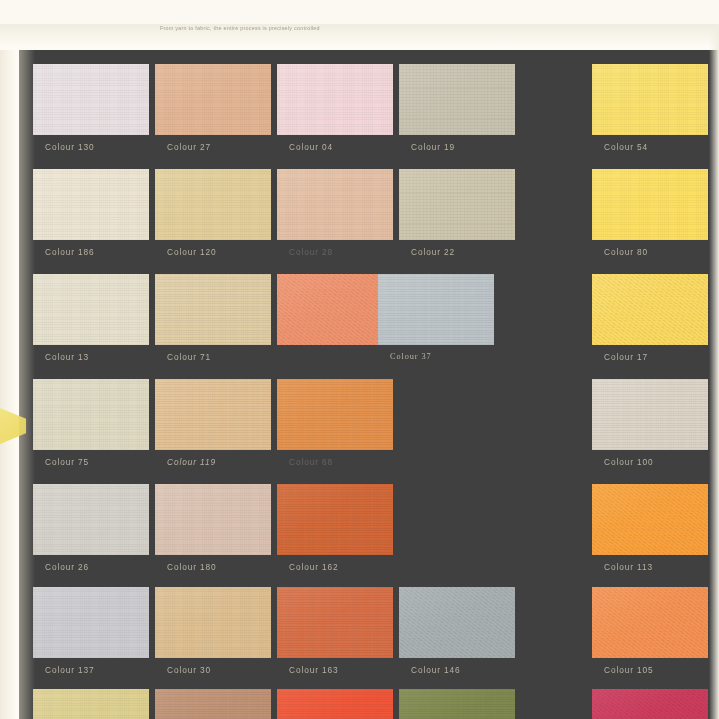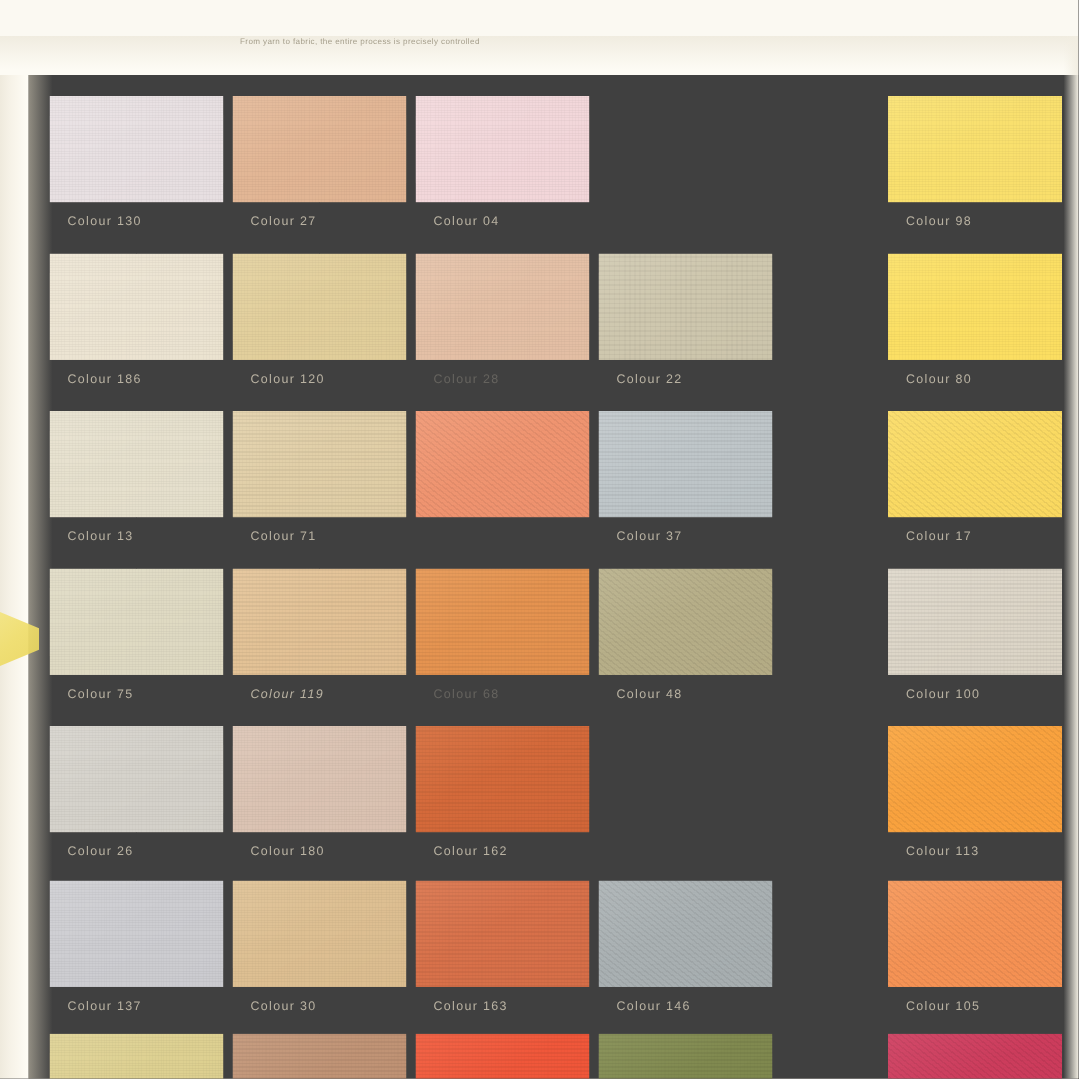--- a/index.html
+++ b/index.html
@@ -157,28 +157,37 @@
         </div>
         <div class="cell" style="left: 277px;">
           <div class="swatch-wrap">
             <div class="swatch tex-plain" style="background: rgb(242, 215, 218);">
               <div class="weave"></div>
               <div class="sheen"></div>
             </div>
           </div>
           <div class="label">Colour 04</div>
         </div>
+        <div class="cell" style="left: 399px;">
+          <div class="swatch-wrap">
+            <div class="swatch tex-slub" style="background: rgb(201, 196, 178);">
+              <div class="weave"></div>
+              <div class="sheen"></div>
+            </div>
+          </div>
+          <div class="label">Colour 19</div>
+        </div>
         <div class="cell" style="left: 592px;">
           <div class="swatch-wrap">
             <div class="swatch tex-plain" style="background: rgb(249, 224, 110);">
               <div class="weave"></div>
               <div class="sheen"></div>
             </div>
           </div>
-          <div class="label">Colour 98</div>
+          <div class="label">Colour 54</div>
         </div>
       </div>
       <div class="row" style="top: 145px;">
         <div class="cell" style="left: 33px;">
           <div class="swatch-wrap">
             <div class="swatch tex-plain" style="background: rgb(236, 228, 210);">
               <div class="weave"></div>
               <div class="sheen"></div>
             </div>
           </div>
@@ -241,21 +250,21 @@
           <div class="label">Colour 71</div>
         </div>
         <div class="cell" style="left: 277px;">
           <div class="swatch-wrap">
             <div class="swatch tex-twill" style="background: rgb(239, 148, 112);">
               <div class="weave"></div>
               <div class="sheen"></div>
             </div>
           </div>
         </div>
-        <div class="cell" style="left: 399px;">
+        <div class="cell" style="left: 378px; font-family: Liberation Serif, serif;">
           <div class="swatch-wrap">
             <div class="swatch tex-rib" style="background: rgb(191, 198, 201);">
               <div class="weave"></div>
               <div class="sheen"></div>
             </div>
           </div>
           <div class="label">Colour 37</div>
         </div>
         <div class="cell" style="left: 592px;">
           <div class="swatch-wrap">
@@ -288,151 +297,142 @@
         </div>
         <div class="cell" style="left: 277px;">
           <div class="swatch-wrap">
             <div class="swatch tex-rib" style="background: rgb(229, 147, 80);">
               <div class="weave"></div>
               <div class="sheen"></div>
             </div>
           </div>
           <div class="label faded">Colour 68</div>
         </div>
+        <div class="cell" style="left: 592px;">
+          <div class="swatch-wrap">
+            <div class="swatch tex-rib" style="background: rgb(221, 214, 200);">
+              <div class="weave"></div>
+              <div class="sheen"></div>
+            </div>
+          </div>
+          <div class="label">Colour 100</div>
+        </div>
+      </div>
+      <div class="row" style="top: 460px;">
+        <div class="cell" style="left: 33px;">
+          <div class="swatch-wrap">
+            <div class="swatch tex-plain" style="background: rgb(213, 210, 203);">
+              <div class="weave"></div>
+              <div class="sheen"></div>
+            </div>
+          </div>
+          <div class="label">Colour 26</div>
+        </div>
+        <div class="cell" style="left: 155px;">
+          <div class="swatch-wrap">
+            <div class="swatch tex-plain" style="background: rgb(219, 195, 179);">
+              <div class="weave"></div>
+              <div class="sheen"></div>
+            </div>
+          </div>
+          <div class="label">Colour 180</div>
+        </div>
+        <div class="cell" style="left: 277px;">
+          <div class="swatch-wrap">
+            <div class="swatch tex-rib" style="background: rgb(212, 105, 58);">
+              <div class="weave"></div>
+              <div class="sheen"></div>
+            </div>
+          </div>
+          <div class="label">Colour 162</div>
+        </div>
+        <div class="cell" style="left: 592px;">
+          <div class="swatch-wrap">
+            <div class="swatch tex-twill" style="background: rgb(249, 162, 62);">
+              <div class="weave"></div>
+              <div class="sheen"></div>
+            </div>
+          </div>
+          <div class="label">Colour 113</div>
+        </div>
+      </div>
+      <div class="row" style="top: 563px;">
+        <div class="cell" style="left: 33px;">
+          <div class="swatch-wrap">
+            <div class="swatch tex-plain" style="background: rgb(205, 205, 209);">
+              <div class="weave"></div>
+              <div class="sheen"></div>
+            </div>
+          </div>
+          <div class="label">Colour 137</div>
+        </div>
+        <div class="cell" style="left: 155px;">
+          <div class="swatch-wrap">
+            <div class="swatch tex-plain" style="background: rgb(221, 191, 146);">
+              <div class="weave"></div>
+              <div class="sheen"></div>
+            </div>
+          </div>
+          <div class="label">Colour 30</div>
+        </div>
+        <div class="cell" style="left: 277px;">
+          <div class="swatch-wrap">
+            <div class="swatch tex-rib" style="background: rgb(216, 113, 74);">
+              <div class="weave"></div>
+              <div class="sheen"></div>
+            </div>
+          </div>
+          <div class="label">Colour 163</div>
+        </div>
         <div class="cell" style="left: 399px;">
           <div class="swatch-wrap">
-            <div class="swatch tex-twill" style="background: rgb(182, 174, 136);">
-              <div class="weave"></div>
-              <div class="sheen"></div>
-            </div>
-          </div>
-          <div class="label">Colour 48</div>
-        </div>
-        <div class="cell" style="left: 592px;">
-          <div class="swatch-wrap">
-            <div class="swatch tex-rib" style="background: rgb(221, 214, 200);">
-              <div class="weave"></div>
-              <div class="sheen"></div>
-            </div>
-          </div>
-          <div class="label">Colour 100</div>
-        </div>
-      </div>
-      <div class="row" style="top: 460px;">
-        <div class="cell" style="left: 33px;">
-          <div class="swatch-wrap">
-            <div class="swatch tex-plain" style="background: rgb(213, 210, 203);">
-              <div class="weave"></div>
-              <div class="sheen"></div>
-            </div>
-          </div>
-          <div class="label">Colour 26</div>
-        </div>
-        <div class="cell" style="left: 155px;">
-          <div class="swatch-wrap">
-            <div class="swatch tex-plain" style="background: rgb(219, 195, 179);">
-              <div class="weave"></div>
-              <div class="sheen"></div>
-            </div>
-          </div>
-          <div class="label">Colour 180</div>
-        </div>
-        <div class="cell" style="left: 277px;">
-          <div class="swatch-wrap">
-            <div class="swatch tex-rib" style="background: rgb(212, 105, 58);">
-              <div class="weave"></div>
-              <div class="sheen"></div>
-            </div>
-          </div>
-          <div class="label">Colour 162</div>
-        </div>
-        <div class="cell" style="left: 592px;">
-          <div class="swatch-wrap">
-            <div class="swatch tex-twill" style="background: rgb(249, 162, 62);">
-              <div class="weave"></div>
-              <div class="sheen"></div>
-            </div>
-          </div>
-          <div class="label">Colour 113</div>
-        </div>
-      </div>
-      <div class="row" style="top: 563px;">
-        <div class="cell" style="left: 33px;">
-          <div class="swatch-wrap">
-            <div class="swatch tex-plain" style="background: rgb(205, 205, 209);">
-              <div class="weave"></div>
-              <div class="sheen"></div>
-            </div>
-          </div>
-          <div class="label">Colour 137</div>
-        </div>
-        <div class="cell" style="left: 155px;">
-          <div class="swatch-wrap">
-            <div class="swatch tex-plain" style="background: rgb(221, 191, 146);">
-              <div class="weave"></div>
-              <div class="sheen"></div>
-            </div>
-          </div>
-          <div class="label">Colour 30</div>
-        </div>
-        <div class="cell" style="left: 277px;">
-          <div class="swatch-wrap">
-            <div class="swatch tex-rib" style="background: rgb(216, 113, 74);">
-              <div class="weave"></div>
-              <div class="sheen"></div>
-            </div>
-          </div>
-          <div class="label">Colour 163</div>
+            <div class="swatch tex-twill" style="background: rgb(169, 176, 178);">
+              <div class="weave"></div>
+              <div class="sheen"></div>
+            </div>
+          </div>
+          <div class="label">Colour 146</div>
+        </div>
+        <div class="cell" style="left: 592px;">
+          <div class="swatch-wrap">
+            <div class="swatch tex-twill" style="background: rgb(245, 147, 85);">
+              <div class="weave"></div>
+              <div class="sheen"></div>
+            </div>
+          </div>
+          <div class="label">Colour 105</div>
+        </div>
+      </div>
+      <div class="row row-clip" style="top: 665px;">
+        <div class="cell" style="left: 33px;">
+          <div class="swatch-wrap">
+            <div class="swatch tex-plain" style="background: rgb(221, 208, 145);">
+              <div class="weave"></div>
+              <div class="sheen"></div>
+            </div>
+          </div>
+        </div>
+        <div class="cell" style="left: 155px;">
+          <div class="swatch-wrap">
+            <div class="swatch tex-rib" style="background: rgb(192, 147, 117);">
+              <div class="weave"></div>
+              <div class="sheen"></div>
+            </div>
+          </div>
+        </div>
+        <div class="cell" style="left: 277px;">
+          <div class="swatch-wrap">
+            <div class="swatch tex-rib" style="background: rgb(240, 87, 58);">
+              <div class="weave"></div>
+              <div class="sheen"></div>
+            </div>
+          </div>
         </div>
         <div class="cell" style="left: 399px;">
           <div class="swatch-wrap">
-            <div class="swatch tex-twill" style="background: rgb(169, 176, 178);">
-              <div class="weave"></div>
-              <div class="sheen"></div>
-            </div>
-          </div>
-          <div class="label">Colour 146</div>
-        </div>
-        <div class="cell" style="left: 592px;">
-          <div class="swatch-wrap">
-            <div class="swatch tex-twill" style="background: rgb(245, 147, 85);">
-              <div class="weave"></div>
-              <div class="sheen"></div>
-            </div>
-          </div>
-          <div class="label">Colour 105</div>
-        </div>
-      </div>
-      <div class="row row-clip" style="top: 665px;">
-        <div class="cell" style="left: 33px;">
-          <div class="swatch-wrap">
-            <div class="swatch tex-plain" style="background: rgb(221, 208, 145);">
-              <div class="weave"></div>
-              <div class="sheen"></div>
-            </div>
-          </div>
-        </div>
-        <div class="cell" style="left: 155px;">
-          <div class="swatch-wrap">
-            <div class="swatch tex-rib" style="background: rgb(192, 147, 117);">
-              <div class="weave"></div>
-              <div class="sheen"></div>
-            </div>
-          </div>
-        </div>
-        <div class="cell" style="left: 277px;">
-          <div class="swatch-wrap">
-            <div class="swatch tex-rib" style="background: rgb(240, 87, 58);">
-              <div class="weave"></div>
-              <div class="sheen"></div>
-            </div>
-          </div>
-        </div>
-        <div class="cell" style="left: 399px;">
-          <div class="swatch-wrap">
             <div class="swatch tex-rib" style="background: rgb(128, 137, 79);">
               <div class="weave"></div>
               <div class="sheen"></div>
             </div>
           </div>
         </div>
         <div class="cell" style="left: 592px;">
           <div class="swatch-wrap">
             <div class="swatch tex-twill" style="background: rgb(204, 60, 92);">
               <div class="weave"></div>

